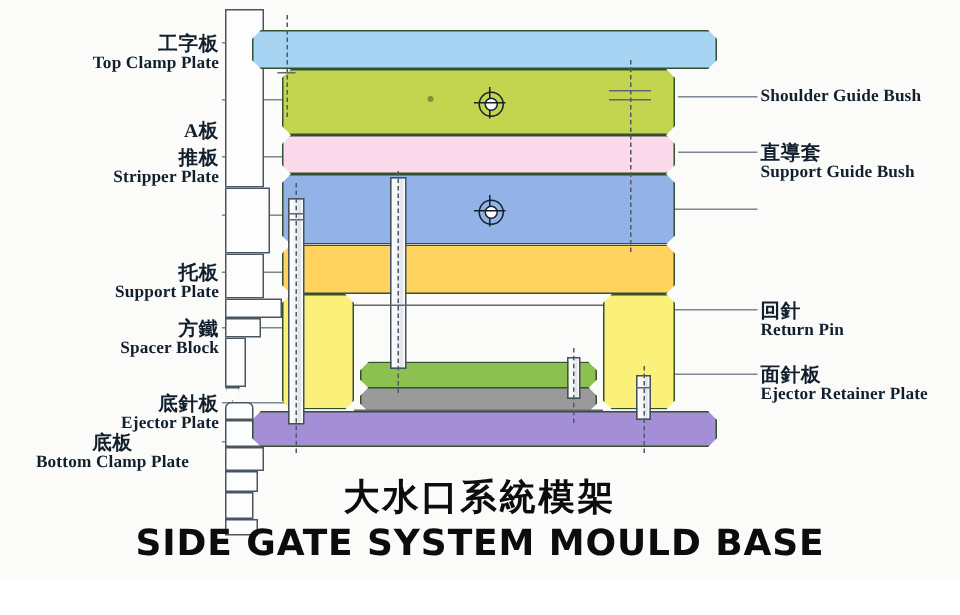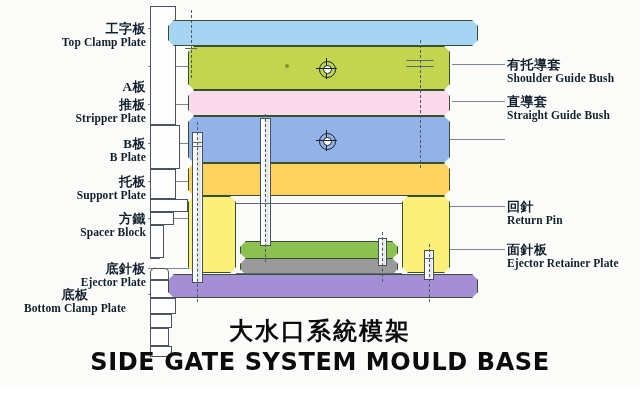--- a/index.html
+++ b/index.html
@@ -62,24 +62,20 @@
     <div class="cn">A板</div>
   </div>
   <div class="leader" style="left:148px;top:66px;width:42px;"></div>
 
   <div class="lbl left" style="left:8px;top:98px;width:138px;">
     <div class="cn">推板</div>
     <div class="en">Stripper Plate</div>
   </div>
   <div class="leader" style="left:148px;top:104px;width:42px;"></div>
 
-  <div class="lbl left" style="left:8px;top:137px;width:138px;">
-    <div class="cn">B板</div>
-    <div class="en">B Plate</div>
-  </div>
   <div class="leader" style="left:148px;top:143px;width:42px;"></div>
 
   <div class="lbl left" style="left:8px;top:175px;width:138px;">
     <div class="cn">托板</div>
     <div class="en">Support Plate</div>
   </div>
   <div class="leader" style="left:148px;top:181px;width:42px;"></div>
 
   <div class="lbl left" style="left:8px;top:212px;width:138px;">
     <div class="cn">方鐵</div>
@@ -93,28 +89,27 @@
   </div>
   <div class="leader" style="left:148px;top:268px;width:42px;"></div>
 
   <div class="lbl left" style="left:4px;top:288px;width:142px;text-align:center;">
     <div class="cn">底板</div>
     <div class="en">Bottom Clamp Plate</div>
   </div>
   <div class="leader" style="left:148px;top:294px;width:42px;"></div>
 
   <div class="lbl right" style="left:507px;top:58px;">
-    <div class="cn">有托導套</div>
     <div class="en">Shoulder Guide Bush</div>
   </div>
   <div class="leader" style="left:452px;top:64px;width:53px;"></div>
 
   <div class="lbl right" style="left:507px;top:95px;">
     <div class="cn">直導套</div>
-    <div class="en">Straight Guide Bush</div>
+    <div class="en">Support Guide Bush</div>
   </div>
   <div class="leader" style="left:452px;top:101px;width:53px;"></div>
 
   <div class="leader" style="left:440px;top:139px;width:65px;"></div>
 
   <div class="lbl right" style="left:507px;top:200px;">
     <div class="cn">回針</div>
     <div class="en">Return Pin</div>
   </div>
   <div class="leader" style="left:448px;top:206px;width:57px;"></div>

